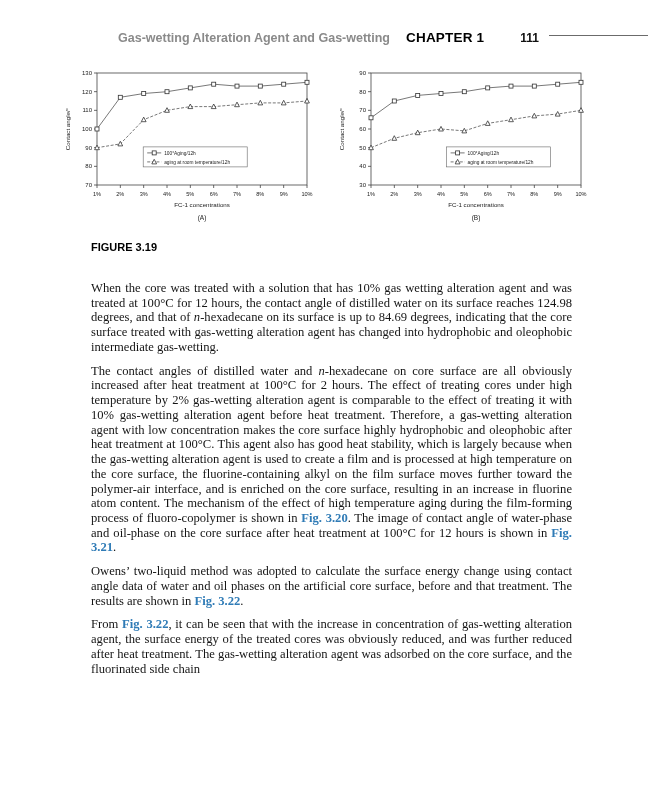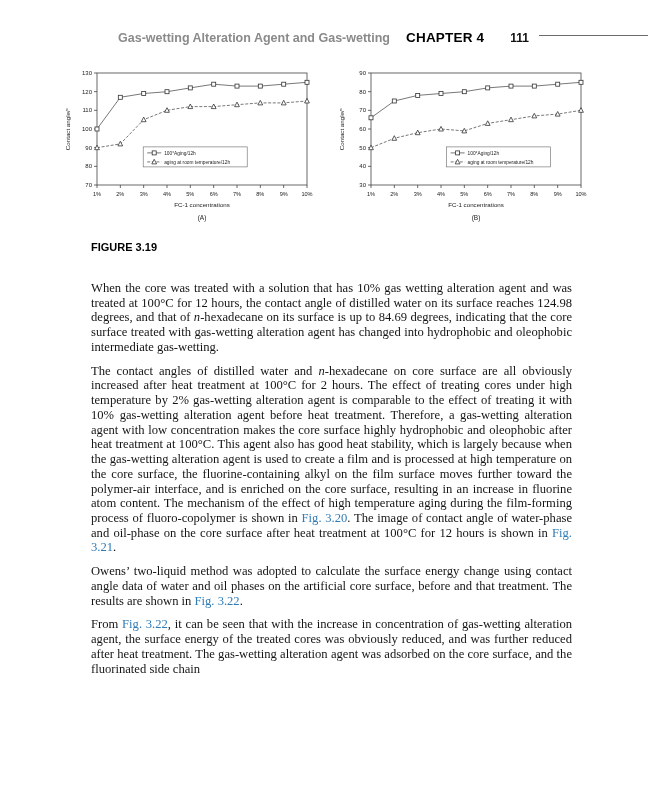--- a/index.html
+++ b/index.html
@@ -10,44 +10,44 @@
   }
   
   .header{
     display:flex;align-items:baseline;
     padding:30px 0 0 118px;
     font-family:"Liberation Sans",sans-serif;
     white-space:nowrap;
   }
   .running-title{color:#8a8a8a;font-weight:bold;font-size:12.5px;}
   .chapter{color:#000;font-weight:bold;font-size:13.5px;margin-left:16px;letter-spacing:.2px;}
-  .pagenum{font-weight:bold;font-size:12px;margin-left:26px;}
+  .pagenum{font-weight:bold;font-size:12px;margin-left:36px;}
   .header-rule{flex:1;height:1px;background:#6b6b6b;margin-left:10px;align-self:center;transform:translateY(-2px);}
   
   .charts{display:flex;justify-content:center;gap:22px;margin-top:22px;}
   .chart{display:block;background:#fff;}
   .chart text{font-family:"Liberation Sans",sans-serif;}
   
   .caption{margin:2px 75px 0 75px;font-family:"Liberation Sans",sans-serif;}
   .cap-label{font-weight:bold;font-size:11px;margin-bottom:3px;color:#000;padding-left:16px;}
   .cap-text{font-size:10.3px;line-height:1.4;color:#111;}
   
   .bodytext{margin:28px 76px 0 75px;font-size:12.6px;line-height:1.17;text-align:justify;color:#151515;}
   .para{margin:0 0 9px 16px;}
-  .fig-link{color:#2f7bb6;cursor:pointer;}
+  .fig-link{color:#2f7bb6;cursor:pointer;font-weight:bold;}
   .seg-i{font-style:italic;}
 </style>
 </head>
 <body>
 
 <div class="page">
 
   <div class="header">
     <span class="running-title">Gas-wetting Alteration Agent and Gas-wetting</span>
-    <span class="chapter">CHAPTER 4</span>
+    <span class="chapter">CHAPTER 1</span>
     <span class="pagenum">111</span>
     <span class="header-rule"></span>
   </div>
 
   <div class="charts">
     <svg class="chart" viewBox="0 0 252 172" width="252" height="172">
         <rect x="36" y="6" width="210" height="112" fill="none" stroke="#444" stroke-width="0.8"></rect>
         <line x1="33" y1="118" x2="36" y2="118" stroke="#444" stroke-width="0.8"></line>
         <text x="31" y="120.0" font-size="6" text-anchor="end" fill="#222">70</text>
         <line x1="33" y1="99.33333333333334" x2="36" y2="99.33333333333334" stroke="#444" stroke-width="0.8"></line>

